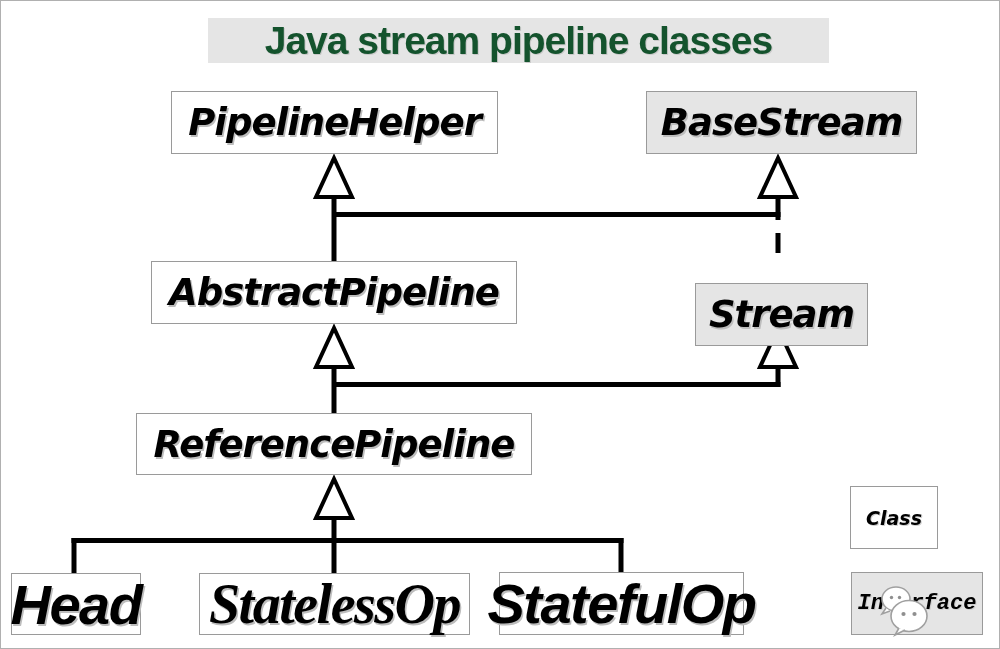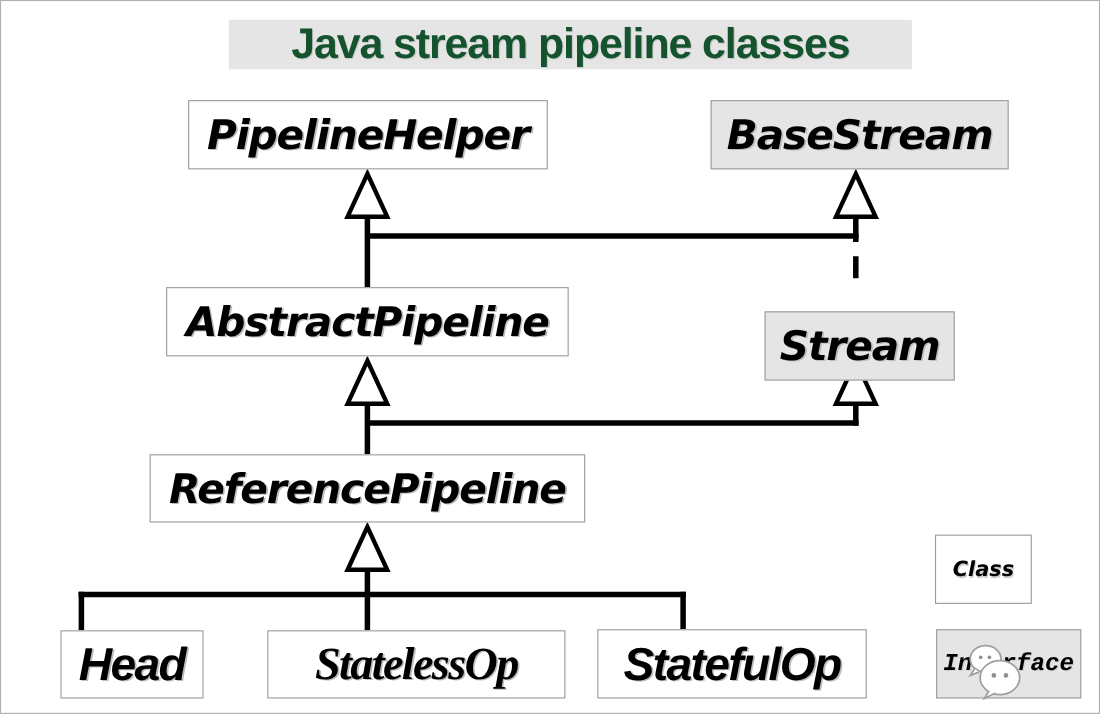--- a/index.html
+++ b/index.html
@@ -33,21 +33,21 @@
     box-sizing:border-box;
     display:flex;align-items:center;justify-content:center;
     font-style:italic;font-weight:bold;color:#000000;
     font-size:37px;letter-spacing:-1px;
     text-shadow:1.5px 1.5px 0 #bdbdbd;
     white-space:nowrap;
   }
   .node.iface{background:#e5e5e5;}
   .node.bottom{
     font-family:"Liberation Sans", sans-serif;
-    font-size:42px;letter-spacing:-1.5px;margin-left:44px;
+    font-size:56px;letter-spacing:-1.5px;
   }
   #node-pipeline-helper{left:170px;top:90px;width:327px;height:63px;}
   #node-base-stream{left:645px;top:90px;width:271px;height:63px;}
   #node-abstract-pipeline{left:150px;top:260px;width:366px;height:63px;}
   #node-stream{left:694px;top:259px;width:173px;height:63px;margin-top:23px;}
   #node-reference-pipeline{left:135px;top:412px;width:396px;height:62px;}
   #node-head{left:10px;top:572px;width:130px;height:62px;}
   #node-stateless-op{left:198px;top:572px;width:271px;height:62px;font-family:Liberation Serif, serif;}
   #node-stateful-op{left:498px;top:571px;width:245px;height:63px;}
   #legend-class{left:849px;top:485px;width:88px;height:63px;font-size:19px;letter-spacing:0;text-shadow:1px 1px 0 #cfcfcf;}

